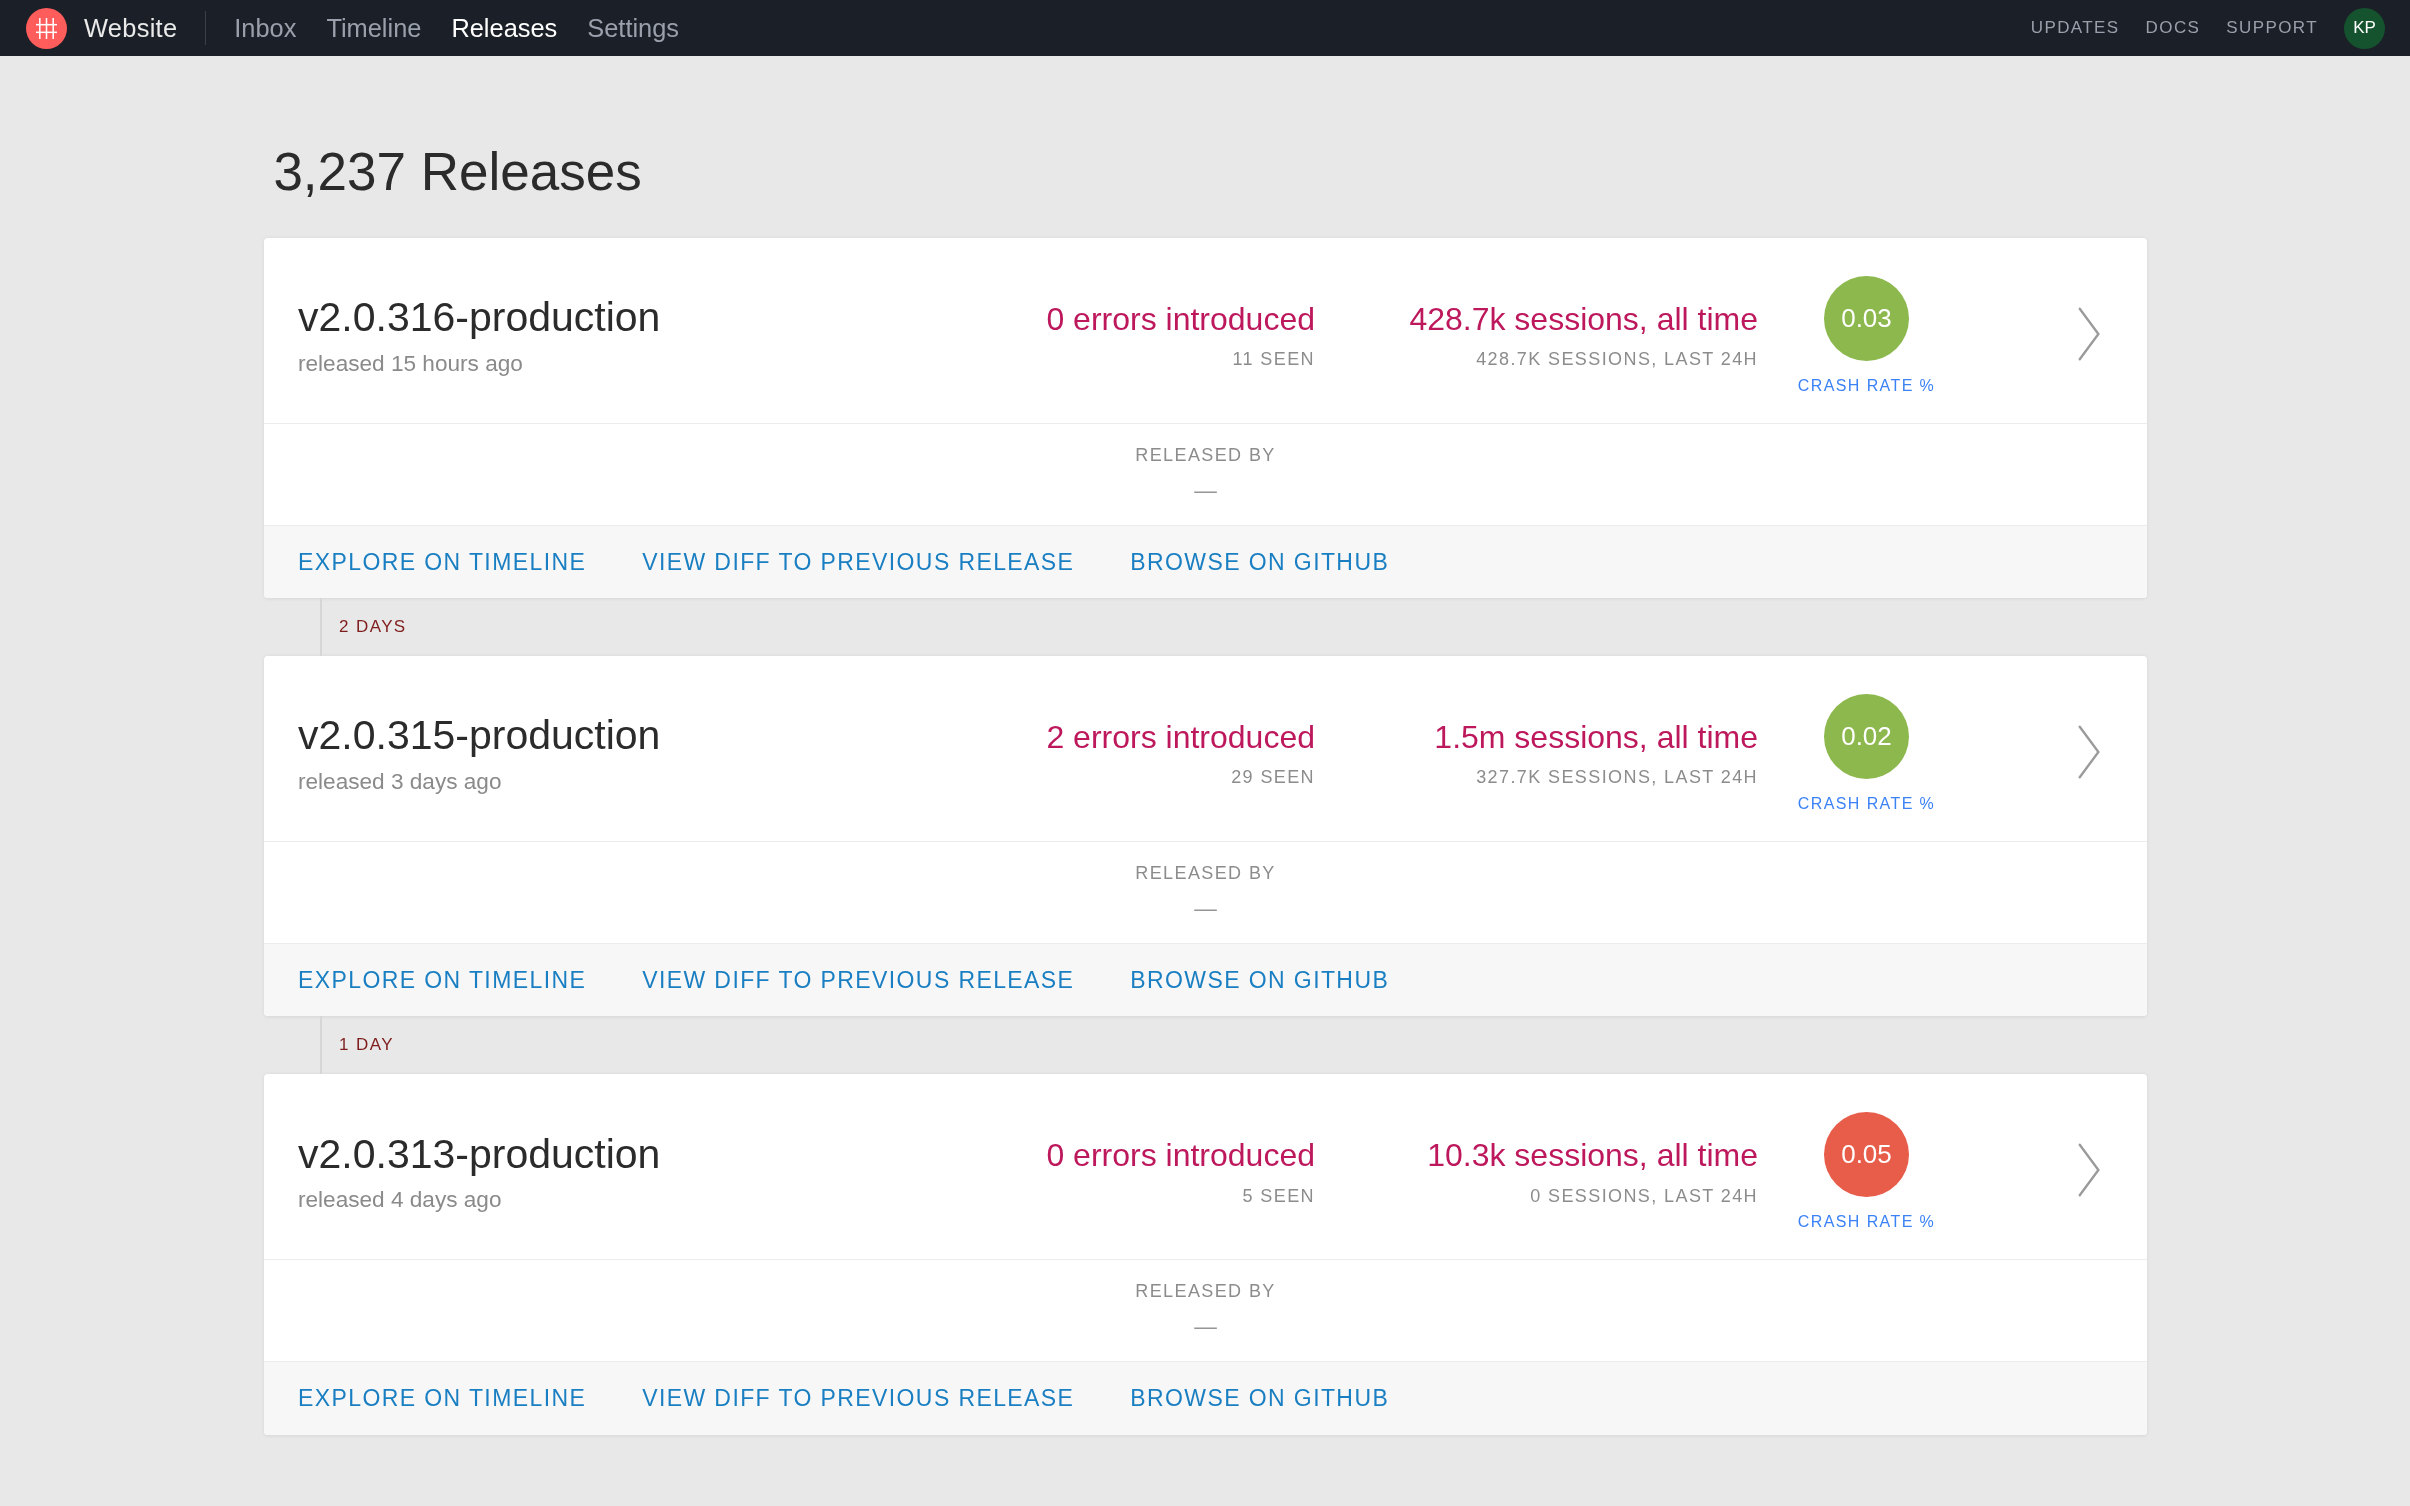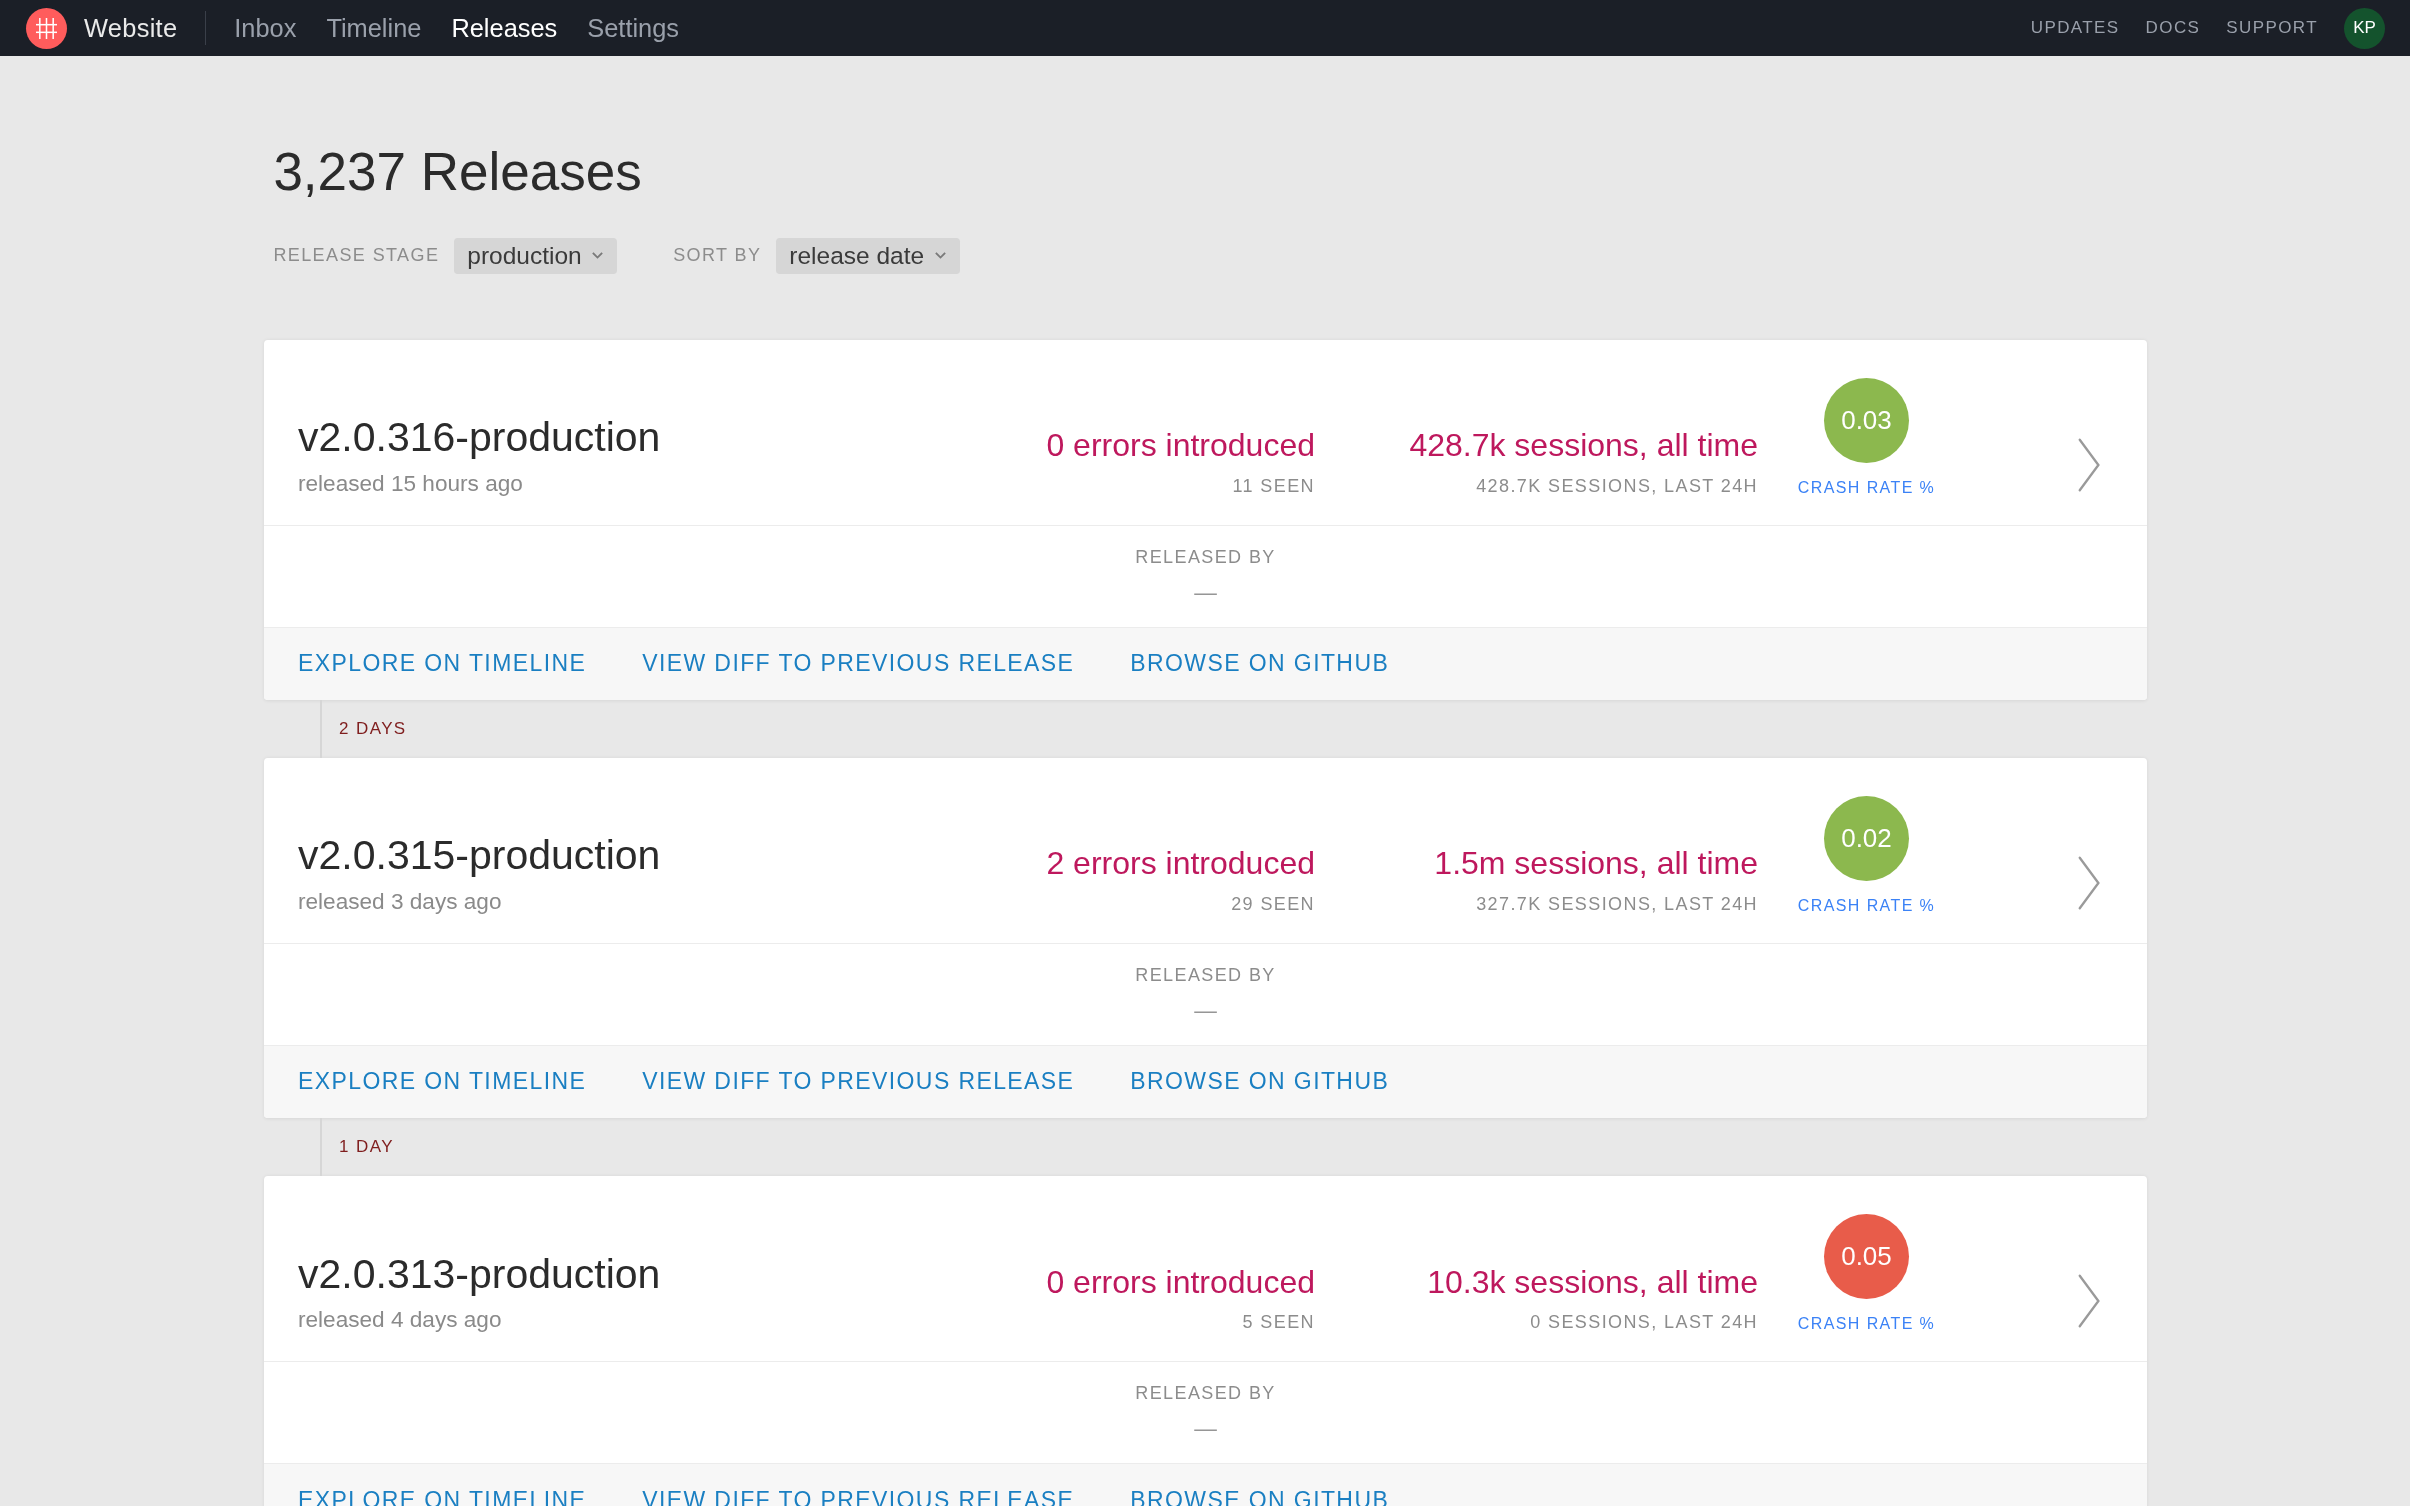--- a/index.html
+++ b/index.html
@@ -132,21 +132,21 @@
 .chev-down svg { display: block; }
 
 .card {
   background: #fff;
   border-radius: 3.8px;
   box-shadow: 0 0.9px 3.8px rgba(0,0,0,0.08);
   margin-bottom: 0;
 }
 .card-top {
   display: flex;
-  align-items: flex-end;
+  align-items: center;
   padding: 38px 34px 28px;
 }
 .release-col { flex: 0 0 650px; }
 .errors-col { flex: 0 0 405px; text-align: right; padding-right: 38px;}
 .sessions-col { flex: 0 0 405px; text-align: right; }
 .crash-col { flex: 0 0 217px; text-align: center; }
 .arrow-col { flex: 1; text-align: right; padding-right: 9.4px; }
 
 .release-version {
   font-size: 41px;
@@ -272,44 +272,20 @@
     <a>UPDATES</a>
     <a>DOCS</a>
     <a>SUPPORT</a>
     <div class="avatar">KP</div>
   </div>
 </div>
 
 <div class="content">
   <h1 class="page-title">3,237 Releases</h1>
 
-  <div class="filters">
-    <div class="filter-group">
-      <span class="filter-label">RELEASE STAGE</span>
-      <div class="filter-select">
-        <span>production</span>
-        <span class="chev-down">
-            <svg width="13" height="9.4" viewBox="0 0 14 10">
-              <path d="M2 2 L7 7 L12 2" stroke="#7a7a7a" stroke-width="2" fill="none"></path>
-            </svg>
-          </span>
-      </div>
-    </div>
-    <div class="filter-group">
-      <span class="filter-label">SORT BY</span>
-      <div class="filter-select">
-        <span>release date</span>
-        <span class="chev-down">
-            <svg width="13" height="9.4" viewBox="0 0 14 10">
-              <path d="M2 2 L7 7 L12 2" stroke="#7a7a7a" stroke-width="2" fill="none"></path>
-            </svg>
-          </span>
-      </div>
-    </div>
-  </div>
 
   <div id="releases-list">
       <div class="card">
     <div class="card-top">
       <div class="release-col">
         <div class="release-version">v2.0.316-production</div>
         <div class="release-time">released 15 hours ago</div>
       </div>
       <div class="errors-col">
         <div class="big-stat">0 errors introduced</div>

